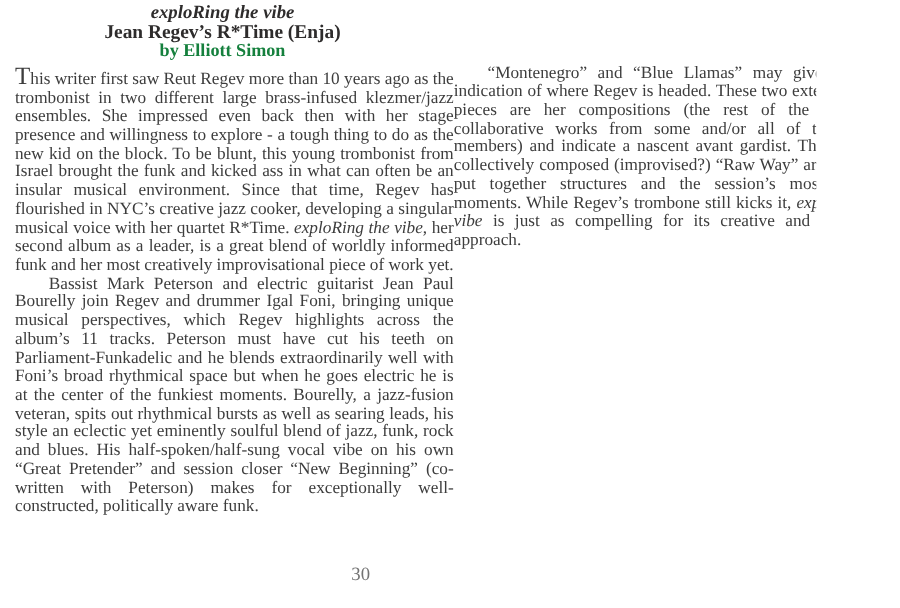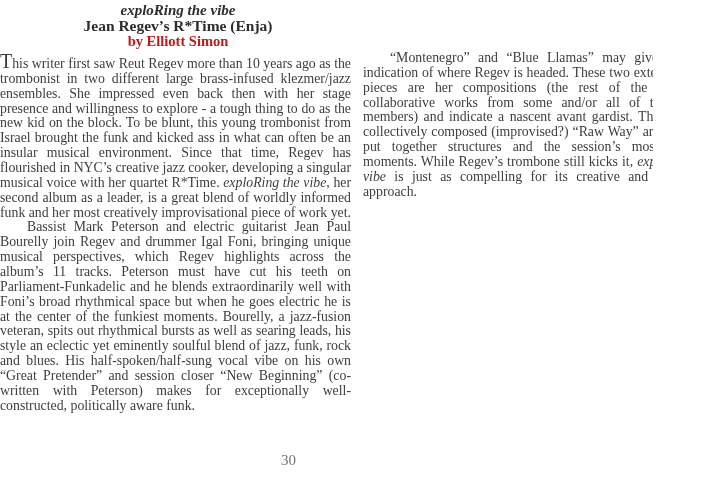--- a/index.html
+++ b/index.html
@@ -29,32 +29,32 @@
   .artist-line {
     font-size: 15.5px;
     line-height: 16px;
     font-weight: bold;
     color: #2e2c2c;
   }
   .byline {
     font-size: 14.5px;
     line-height: 15px;
     font-weight: bold;
-    color: #b91c1c;
+    color: #15803d;
   }
   .col {
     position: absolute;
     top: 51px;
     width: 351px;
     font-size: 13.8px;
     line-height: 14.86px;
     text-align: justify;
     text-justify: inter-word;
   }
-  .col-left  { left: 0; }
+  .col-left  { left: 12px; }
   .col-right { left: 363px; font-family: Liberation Serif, serif; }
   .col p { margin: 0; }
   p.indented { text-indent: 27px; }
   .dropcap {
     font-size: 20px;
     line-height: 1;
   }
   .italic-phrase { font-style: italic; }
   .info-note {
     margin-top: 23px;

